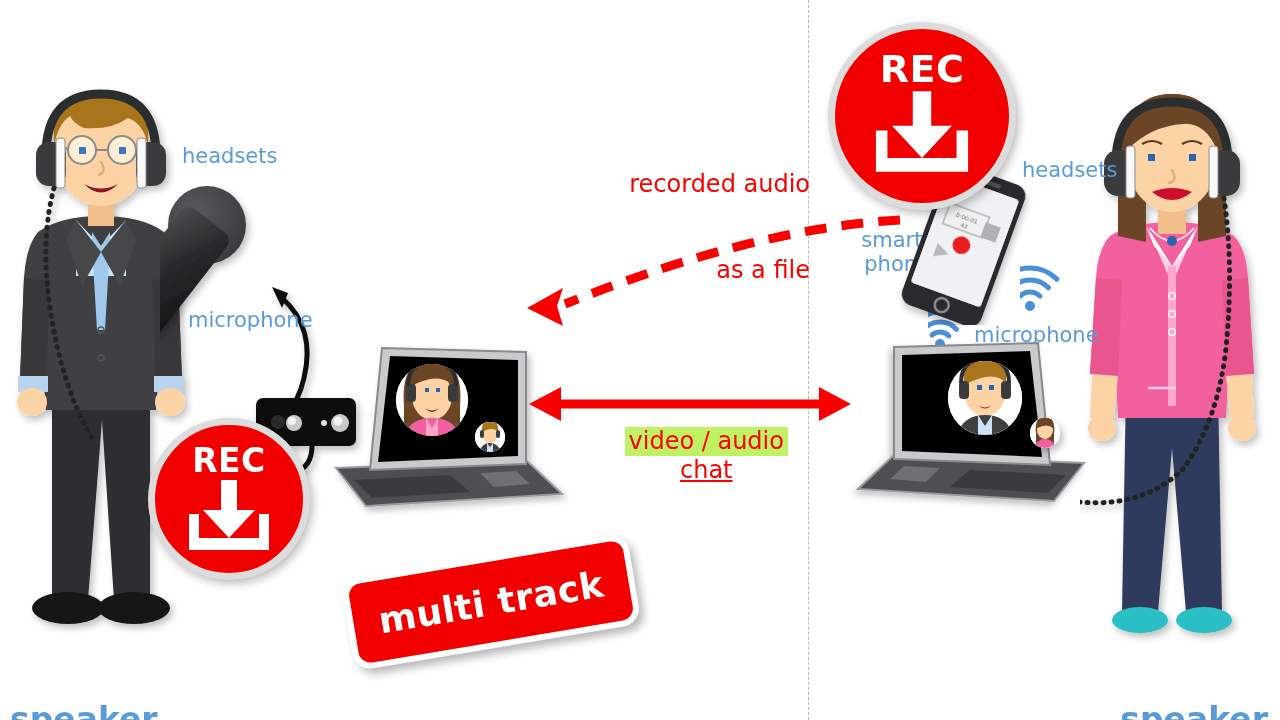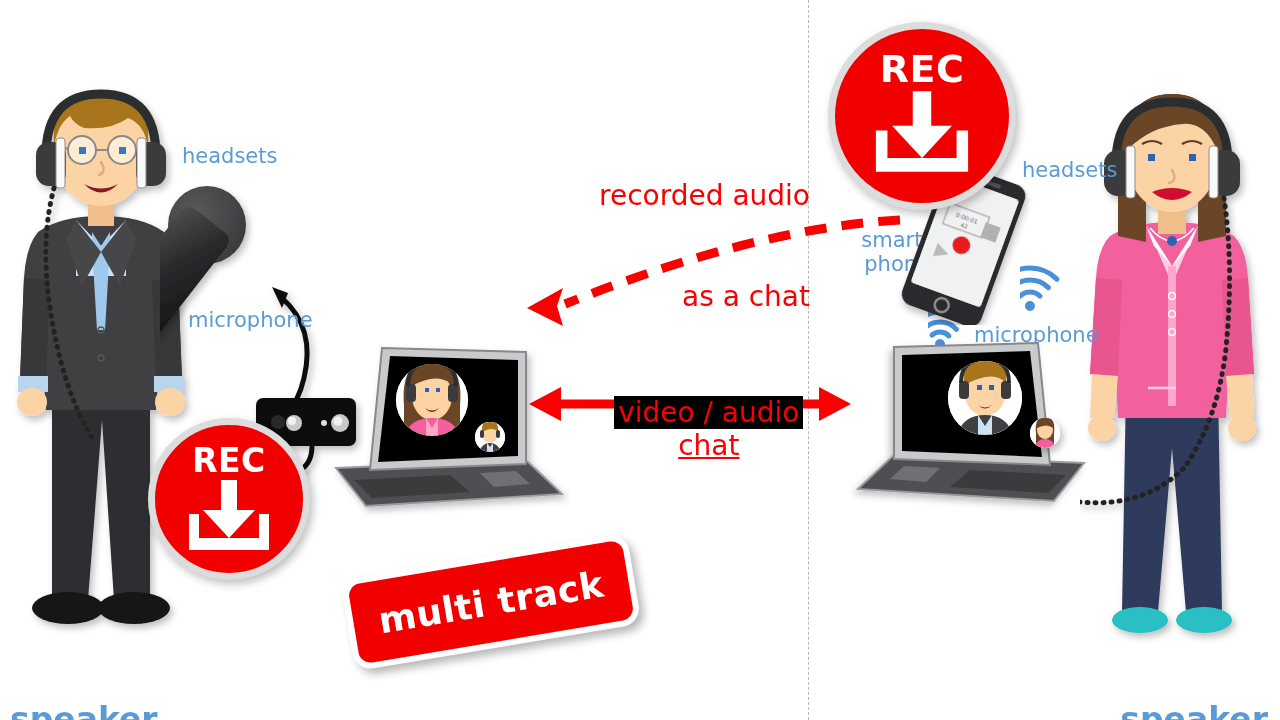--- a/index.html
+++ b/index.html
@@ -3,21 +3,21 @@
 <meta charset="utf-8">
 <style>
   html,body{margin:0;padding:0;background:#fff;}
   body{width:1280px;height:720px;overflow:hidden;
        font-family:"DejaVu Sans","Liberation Sans",sans-serif;}
   #stage{position:relative;width:1280px;height:720px;background:#ffffff;}
   .abs{position:absolute;}
 
   
   .lbl-blue{color:#5b9bd5;font-size:21px;font-weight:400;line-height:1.15;white-space:pre;}
-  .lbl-red{color:#fa0000;font-size:28px;font-weight:400;line-height:1.2;white-space:pre;}
+  .lbl-red{color:#fa0000;font-size:24px;font-weight:400;line-height:1.2;white-space:pre;}
   .foot{font-size:33px;font-weight:bold;line-height:1.12;white-space:pre;}
   .foot .b{color:#5b9bd5;}
 
   
   .divider{left:808px;top:0;width:0;height:720px;border-left:1.6px dashed #b9b9b9;}
 
   
   .rec{border-radius:50%;background:#f20000;border:7px solid #dcdcdc;
        box-sizing:border-box;display:flex;flex-direction:column;
        align-items:center;justify-content:flex-start;}
@@ -365,32 +365,32 @@
     
   </div>
 
   <svg class="abs" style="left:505px;top:180px;" width="420" height="160">
     <path d="M395 40 Q250 48 60 124" fill="none" stroke="#fa0000" stroke-width="9" stroke-dasharray="22 15" stroke-linecap="butt"></path>
     <path d="M58 146 L22 128 L58 108 L52 126 Z" fill="#fa0000"></path>
   </svg>
 
   <div class="abs lbl-red" style="left:540px;top:112px;width:270px;text-align:right;">
     <div>recorded audio</div>
-    <div>as a chat</div>
+    <div>as a file</div>
   </div>
 
   <svg class="abs" style="left:525px;top:378px;" width="330" height="52">
     <line x1="30" y1="26" x2="300" y2="26" stroke="#fa0000" stroke-width="9"></line>
     <path d="M4 26 L36 9 L36 43 Z" fill="#fa0000"></path>
     <path d="M326 26 L294 9 L294 43 Z" fill="#fa0000"></path>
   </svg>
 
   <div class="abs lbl-red" style="left:575px;top:362px;width:232px;text-align:center;
               background:rgba(255,255,255,0);">
-    <div style="background:#000000;display:inline-block;padding:0 4px;">video / audio</div>
+    <div style="background:#bef264;display:inline-block;padding:0 4px;margin-top:36px;">video / audio</div>
     <div style="background:#fff;display:inline-block;padding:0 4px;text-decoration:underline;">chat</div>
   </div>
 
   <div class="abs mt" style="left:346px;top:556px;width:290px;height:92px;">
     <span>multi track</span>
   </div>
 
 </div>
 
 </body></html>

